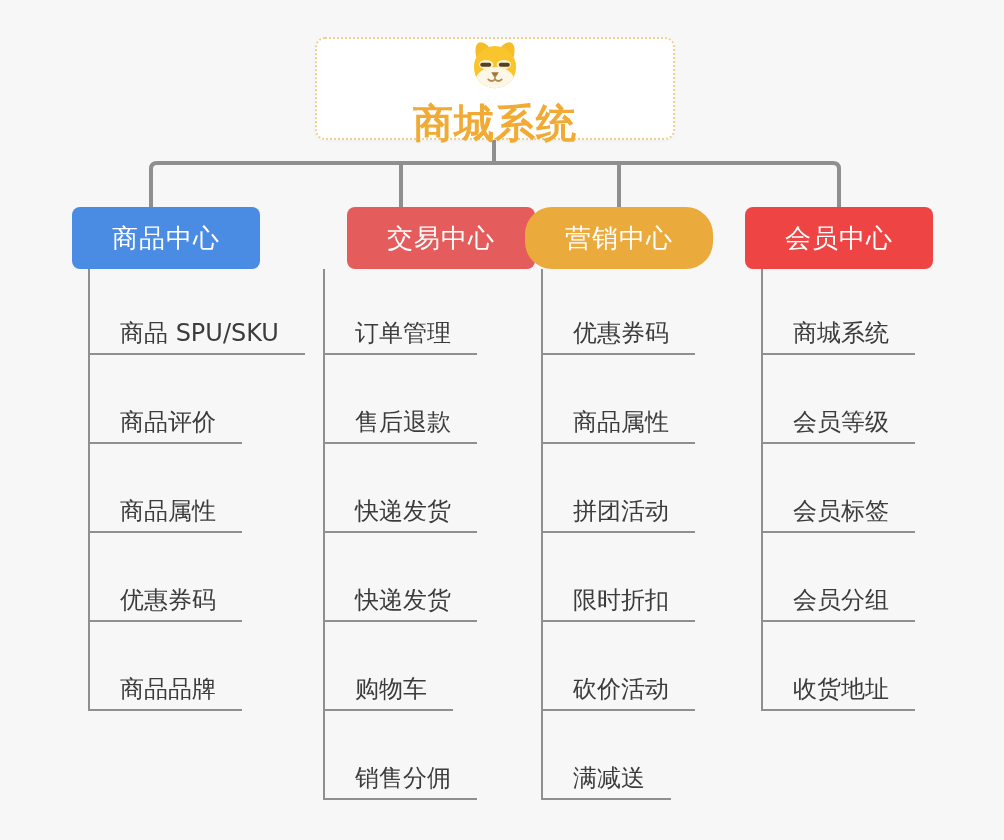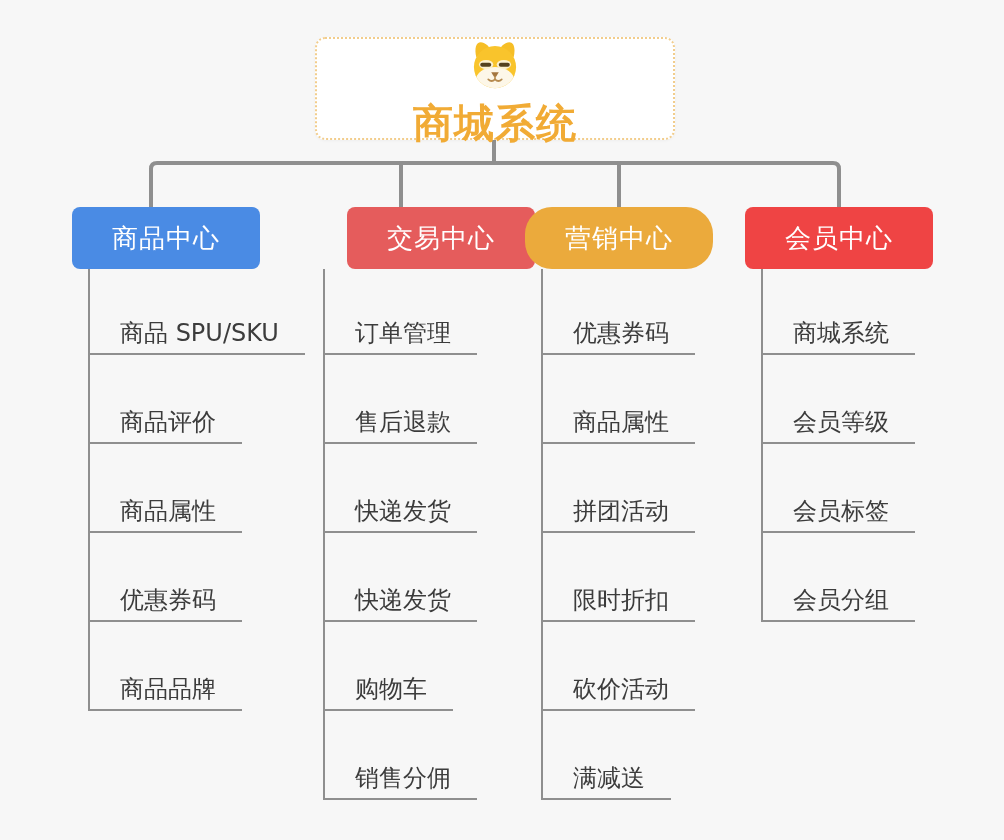--- a/index.html
+++ b/index.html
@@ -181,16 +181,19 @@
         </div>
       <div class="child">
           <span>会员等级</span>
         </div>
       <div class="child">
           <span>会员标签</span>
         </div>
       <div class="child">
           <span>会员分组</span>
         </div>
+      <div class="child">
+          <span>收货地址</span>
+        </div>
     </div>
   </div>
 
 </div>
 
 </body></html>

